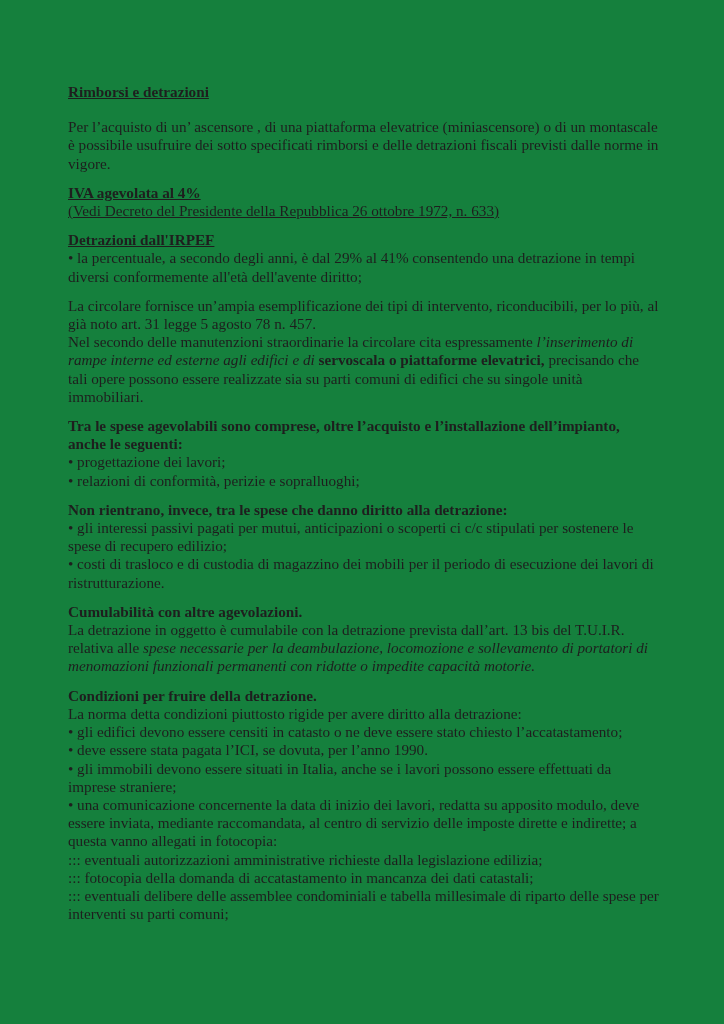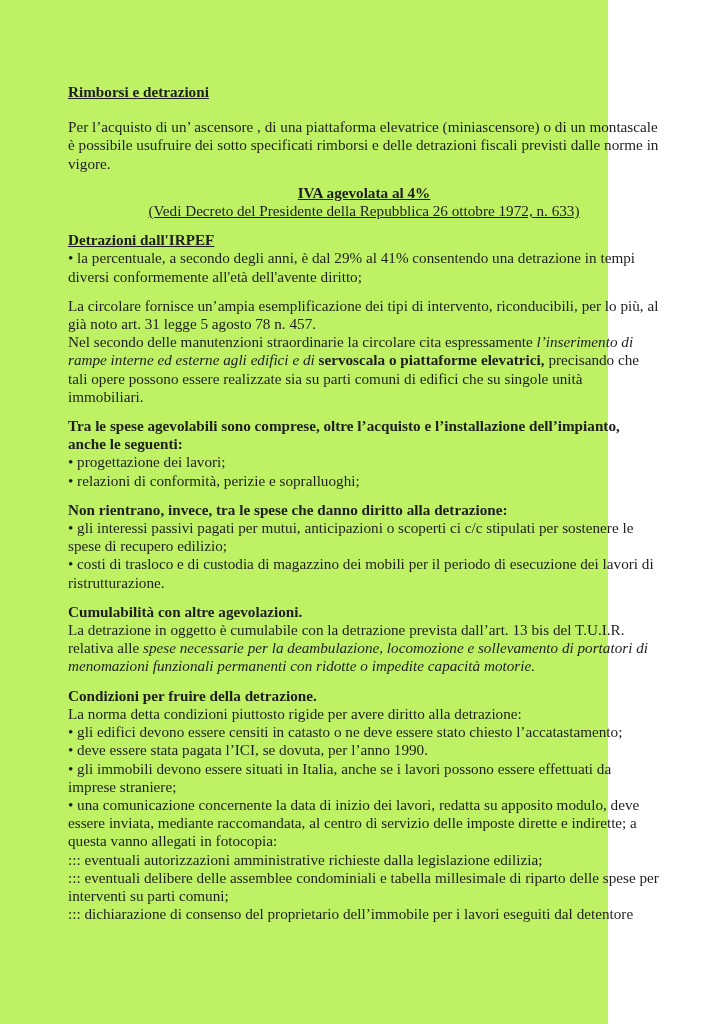--- a/index.html
+++ b/index.html
@@ -5,37 +5,37 @@
   html, body { margin: 0; padding: 0; }
   body {
     width: 724px; height: 1024px;
     background: #ffffff;
     font-family: "Liberation Serif", "DejaVu Serif", serif;
     color: #1e1e1e;
     overflow: hidden;
   }
   .page {
     position: relative;
-    width: 608px; height: 1024px;
-    background: #bef264;
+    width: 724px; height: 1024px;
+    background: #15803d;
   }
   .content {
     position: absolute;
     left: 68px; top: 83px;
     width: 592px;
     font-size: 15.2px;
     line-height: 18.2px;
   }
   .block { margin: 0 0 11px 0; }
   .block.title-block { margin-bottom: 17px; }
   .ln { display: block; }
   .b { font-weight: bold; }
   .i { font-style: italic; }
   .u { text-decoration: underline; }
-  .center { text-align: center; }
+  .center { text-align: left; }
 </style>
 </head>
 <body>
 
 <div class="page">
   <div class="content">
 
     <div class="block title-block">
       <span class="ln"><span class="b u">Rimborsi e detrazioni</span></span>
     </div>
@@ -77,18 +77,18 @@
     </div>
 
     <div class="block">
       <span class="ln"><span class="b">Condizioni per fruire della detrazione.</span></span>
       <span class="ln">La norma detta condizioni piuttosto rigide per avere diritto alla detrazione:</span>
       <span class="ln">• gli edifici devono essere censiti in catasto o ne deve essere stato chiesto l’accatastamento;</span>
       <span class="ln">• deve essere stata pagata l’ICI, se dovuta, per l’anno 1990.</span>
       <span class="ln">• gli immobili devono essere situati in Italia, anche se i lavori possono essere effettuati da imprese straniere;</span>
       <span class="ln">• una comunicazione concernente la data di inizio dei lavori, redatta su apposito modulo, deve essere inviata, mediante raccomandata, al centro di servizio delle imposte dirette e indirette; a questa vanno allegati in fotocopia:</span>
       <span class="ln">::: eventuali autorizzazioni amministrative richieste dalla legislazione edilizia;</span>
+      <span class="ln">::: fotocopia della domanda di accatastamento in mancanza dei dati catastali;</span>
       <span class="ln">::: eventuali delibere delle assemblee condominiali e tabella millesimale di riparto delle spese per interventi su parti comuni;</span>
-      <span class="ln">::: dichiarazione di consenso del proprietario dell’immobile per i lavori eseguiti dal detentore</span>
     </div>
 
   </div>
 </div>
 
 </body></html>

